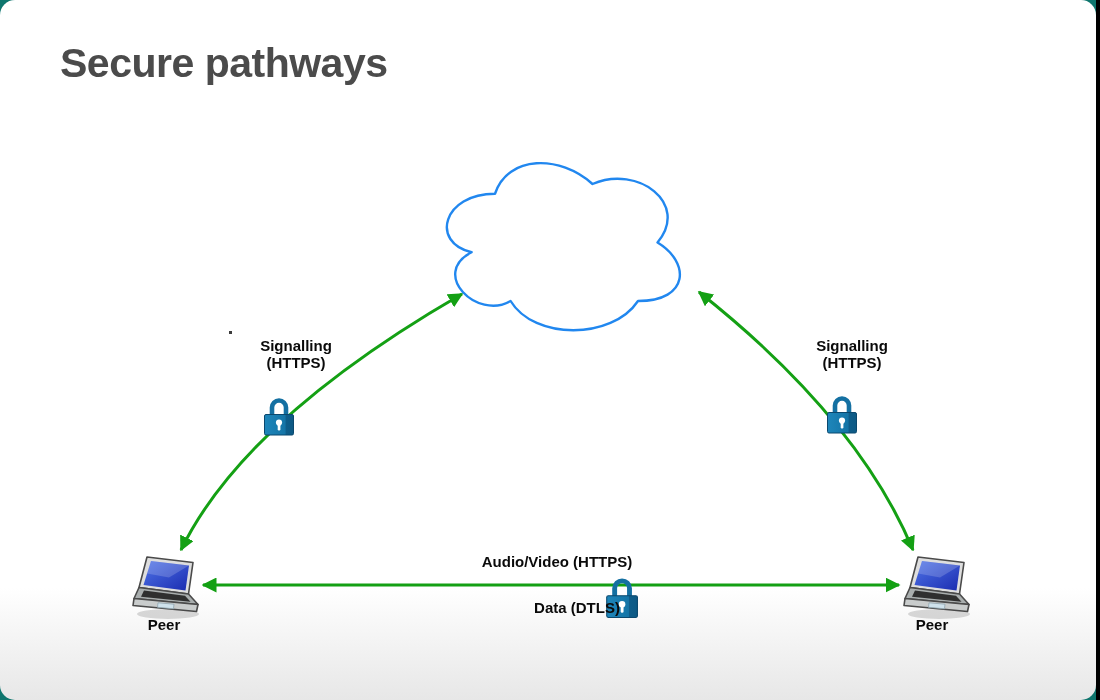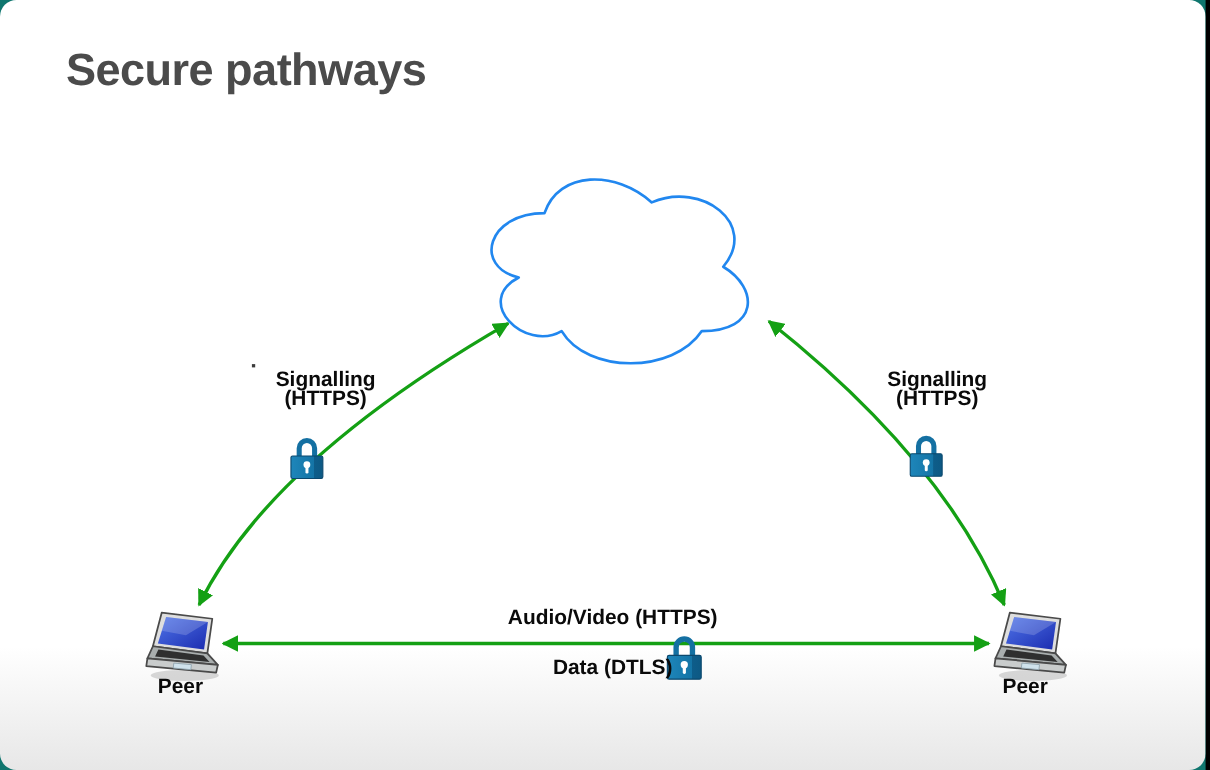--- a/index.html
+++ b/index.html
@@ -4,21 +4,21 @@
 <style>
   html,body{margin:0;padding:0;background:#000;}
   .stage{position:relative;width:1096px;height:700px;overflow:hidden;background:#0f766e;
          font-family:"Liberation Sans", sans-serif;}
   .slide{position:absolute;inset:0;border-radius:15px;
          background:linear-gradient(180deg,#ffffff 0%,#ffffff 84%,#e7e7e7 100%);}
   .title{position:absolute;left:60px;top:40px;margin:0;
          font-size:41px;font-weight:700;letter-spacing:-0.5px;color:#4b4b4b;}
   .diagram-svg{position:absolute;left:0;top:0;width:1100px;height:700px;}
   .lbl{position:absolute;transform:translateX(-50%);text-align:center;
-       font-size:19px;font-weight:700;color:#0a0a0a;line-height:17px;white-space:nowrap;}
+       font-size:15px;font-weight:700;color:#0a0a0a;line-height:17px;white-space:nowrap;}
   .stray-dot{position:absolute;left:229px;top:331px;width:3px;height:3px;background:#3c3c3c;}
 </style>
 </head>
 <body>
 
 <div class="stage">
   <div class="slide">
 
     <h1 class="title">Secure pathways</h1>
 
@@ -96,21 +96,21 @@
       <span>(HTTPS)</span>
     </div>
 
     <div class="lbl" style="left:852px;top:337px;">
       <span>Signalling</span><br>
       <span>(HTTPS)</span>
     </div>
 
     <div class="lbl" style="left:557px;top:553px;">Audio/Video (HTTPS)</div>
 
-    <div class="lbl" style="left:557px;top:599px;">Data (DTLS)</div>
+    <div class="lbl" style="left:577px;top:599px;">Data (DTLS)</div>
 
     <div class="lbl" style="left:164px;top:616px;">Peer</div>
 
     <div class="lbl" style="left:932px;top:616px;">Peer</div>
 
     <div class="stray-dot"></div>
   </div>
 </div>
 
 </body></html>

